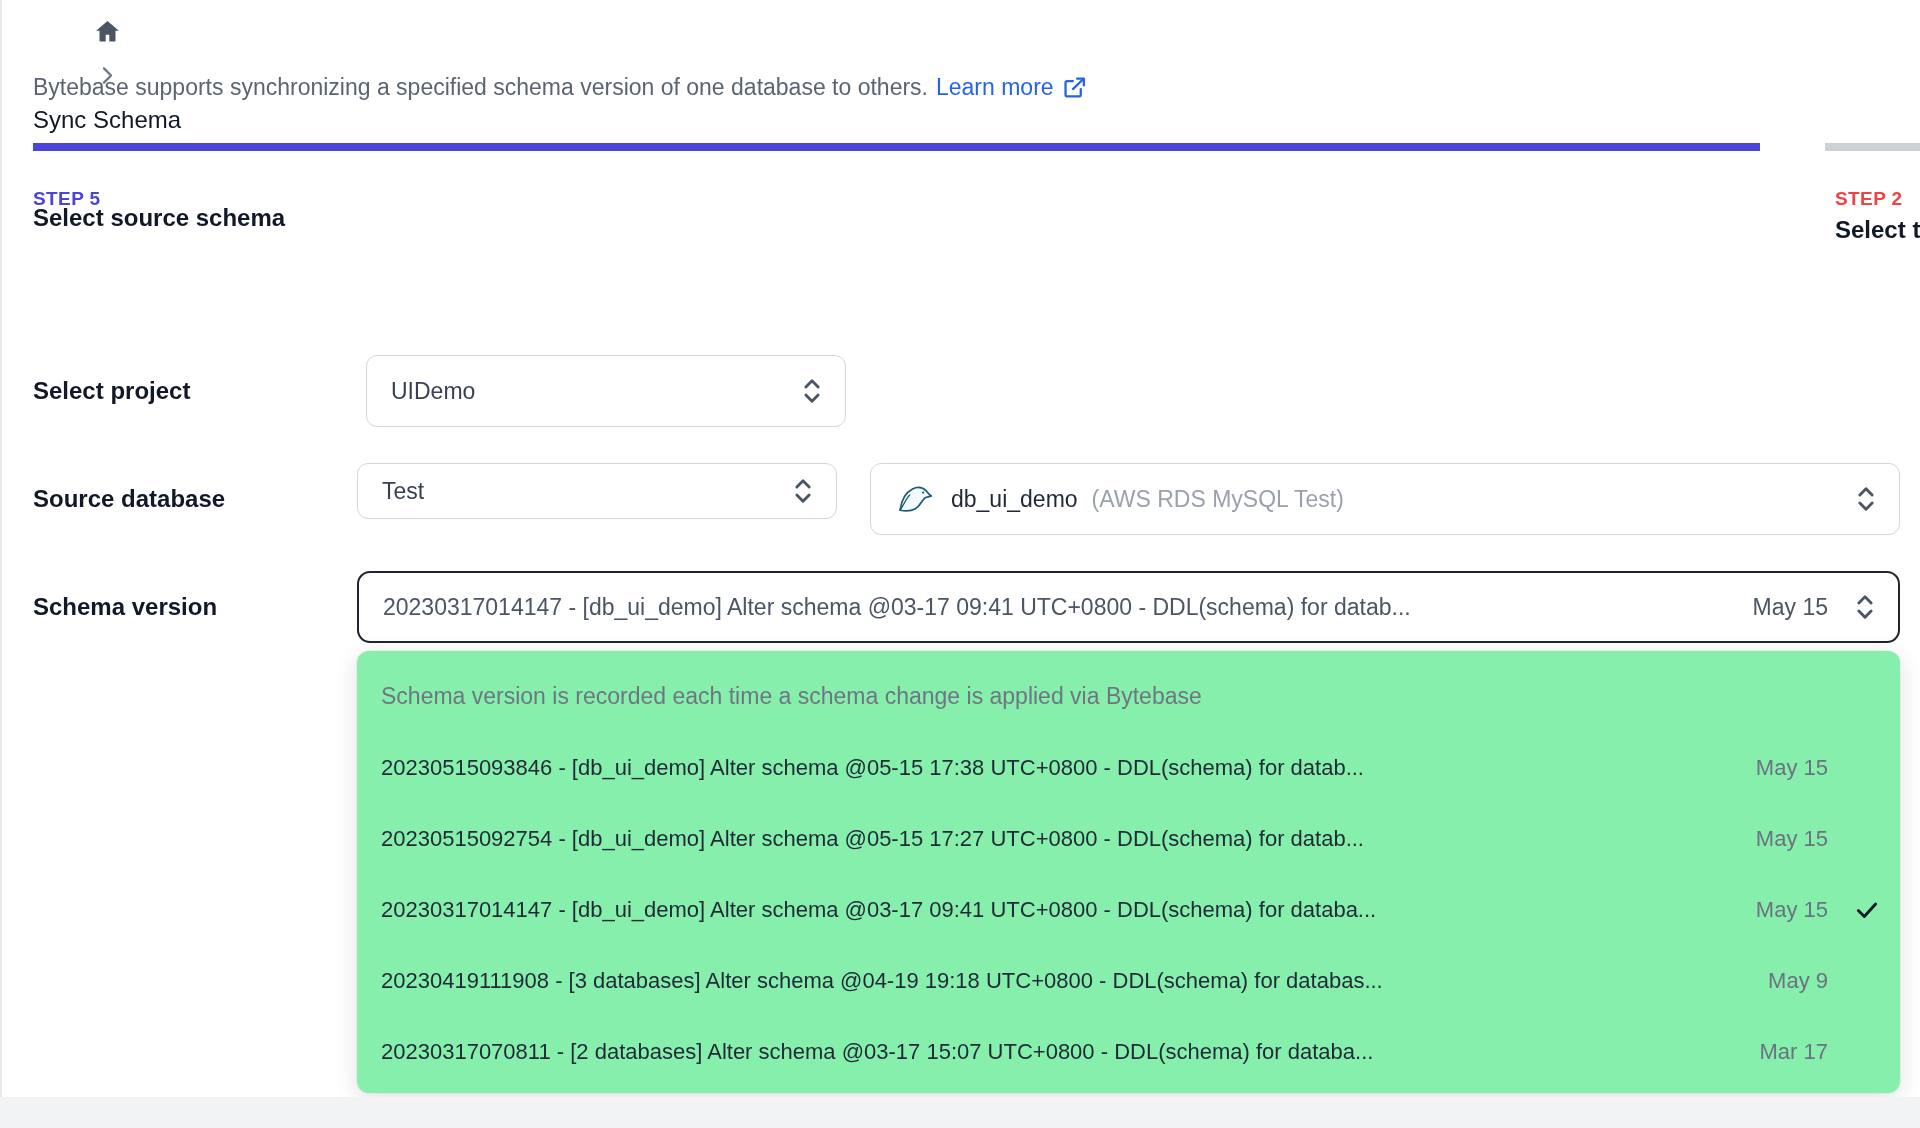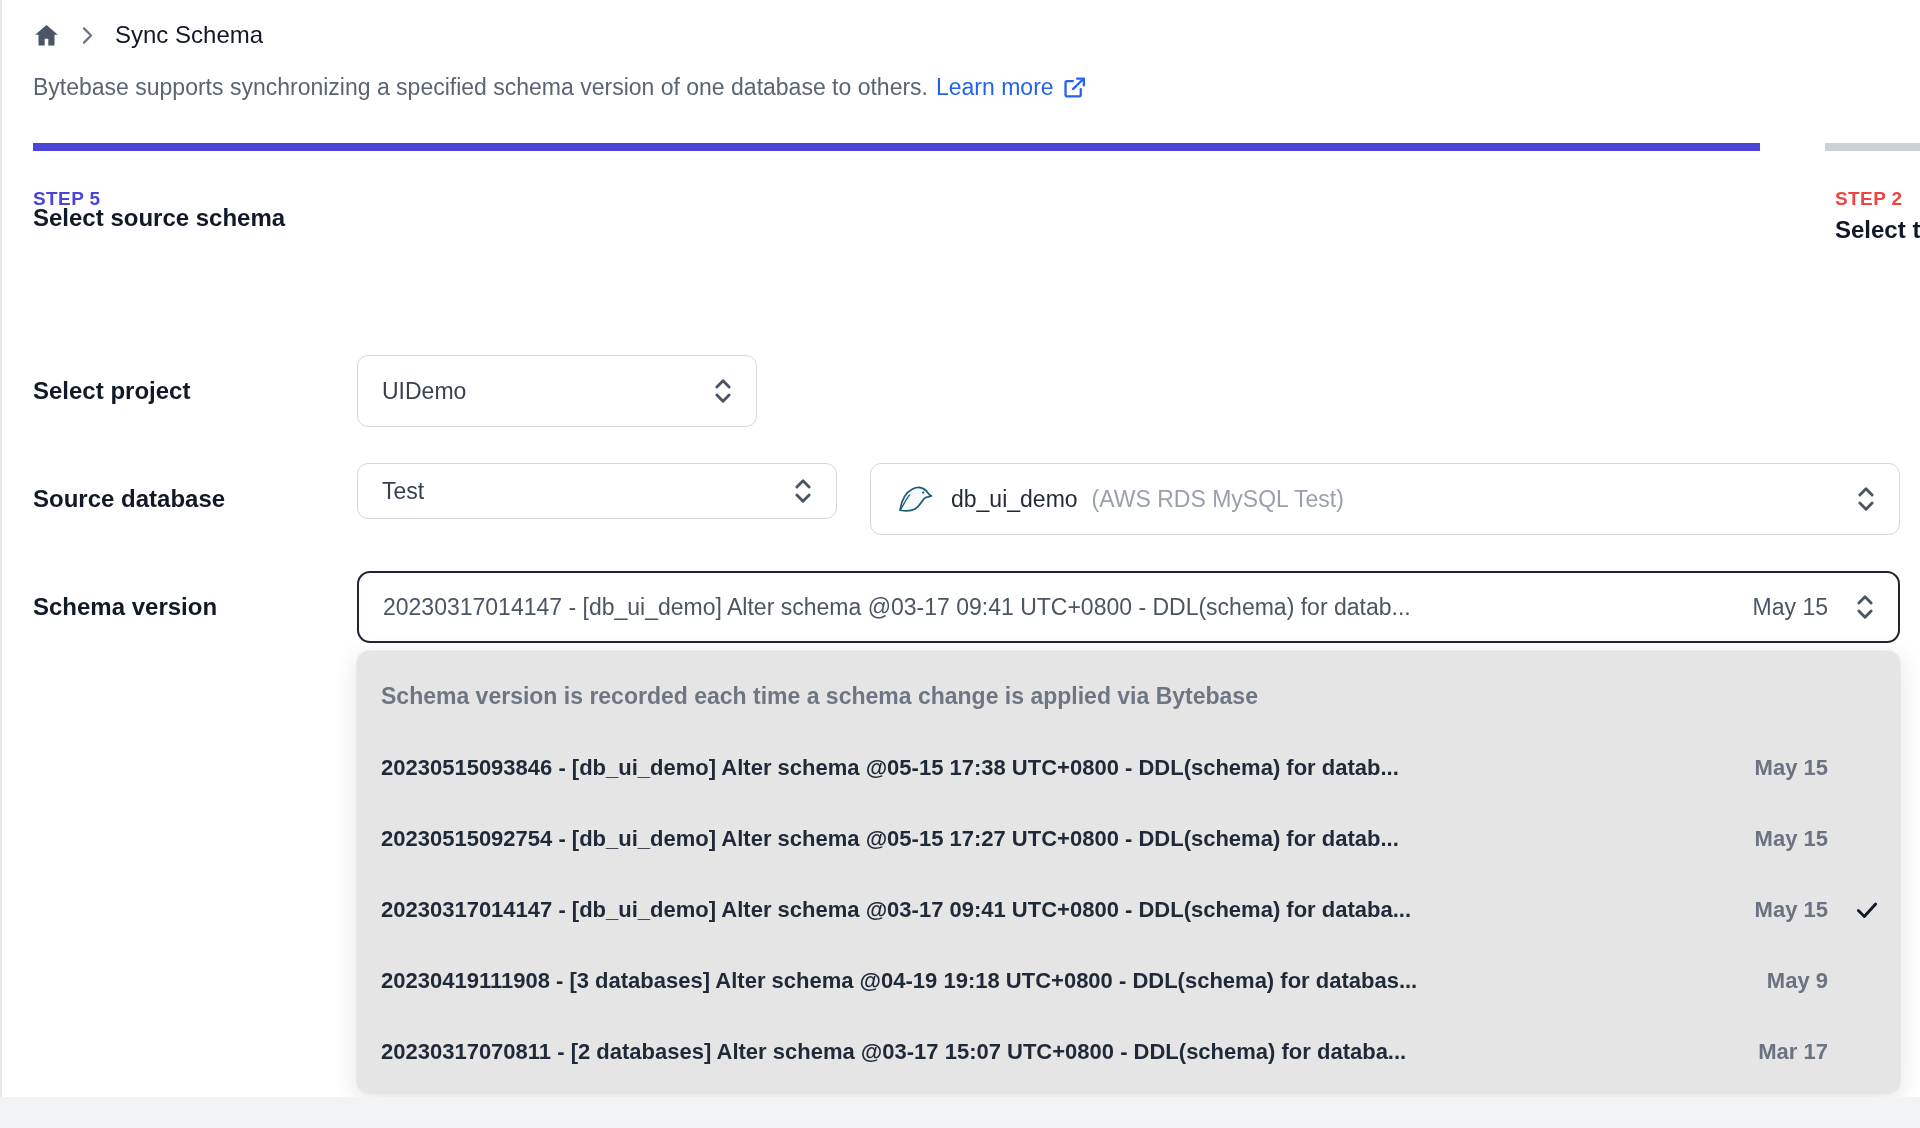--- a/index.html
+++ b/index.html
@@ -2,21 +2,21 @@
 <html><head>
 <meta charset="utf-8">
 <style>
   * { margin:0; padding:0; box-sizing:border-box; }
   html,body { width:1920px; height:1128px; background:#ffffff; overflow:hidden;
     font-family:"Liberation Sans","DejaVu Sans",sans-serif; }
   .page { position:relative; width:1920px; height:1128px; background:#ffffff; }
   .left-edge { position:absolute; left:0; top:0; width:2px; height:1128px; background:#e5e7eb; }
 
   
-  .breadcrumb { position:absolute; left:33px; top:18px; display:flex; align-items:center; gap:21px; height:34px; }
+  .breadcrumb { position:absolute; left:33px; top:18px; display:flex; align-items:center; gap:21px; height:34px;flex-direction:column; }
   .crumb-title { font-size:24px; color:#111827; font-weight:500; }
 
   
   .desc { position:absolute; left:33px; top:74px; font-size:23px; color:#5b6472; display:flex; align-items:center; gap:8px; }
   .desc a { color:#2563eb; text-decoration:none; cursor:pointer; display:inline-flex; align-items:center; gap:8px; }
 
   
   .bar-active { position:absolute; left:33px; top:143px; width:1727px; height:8px; background:#4a45d6; }
   .bar-rest   { position:absolute; left:1825px; top:143px; width:95px; height:8px; background:#cdd1d6; }
 
@@ -28,38 +28,38 @@
   .step2-title { position:absolute; left:1835px; top:216px; font-size:24px; font-weight:700; color:#111827; white-space:nowrap; }
 
   
   .form-label { position:absolute; font-size:24px; font-weight:600; color:#111827; }
   .lbl-project  { left:33px; top:377px; }
   .lbl-source   { left:33px; top:485px; }
   .lbl-version  { left:33px; top:593px; }
 
   .select { position:absolute; background:#fff; border:1.5px solid #d4d7dc; border-radius:11px;
     display:flex; align-items:center; padding:0 22px 0 24px; cursor:pointer; }
-  .sel-project { left:357px; top:355px; width:400px; height:72px; }
+  .sel-project { left:366px; top:355px; width:480px; height:72px; }
   .sel-env     { left:357px; top:463px; width:480px; height:56px; }
   .sel-db      { left:870px; top:463px; width:1030px; height:72px; }
   .sel-version { left:357px; top:571px; width:1543px; height:72px;
     border:2.5px solid #1f2430; border-radius:13px; }
 
   .sel-text { font-size:23px; color:#374151; flex:1; white-space:nowrap; overflow:hidden; }
   .sel-db .db-name { font-size:23px; color:#1f2937; font-weight:500; margin-right:14px; white-space:nowrap; }
   .sel-db .db-detail { font-size:23px; color:#9aa1ac; flex:1; white-space:nowrap; overflow:hidden; }
   .sel-version .sel-text { color:#4b5563; }
   .sel-date { font-size:23px; color:#4b5563; margin:0 26px 0 16px; white-space:nowrap; }
   .updown { flex:none; display:flex; align-items:center; }
   .mysql-ic { flex:none; margin-right:16px; display:flex; align-items:center; }
 
   
-  .dropdown { position:absolute; left:357px; top:651px; width:1543px; height:442px; background:#e5e5e5;
+  .dropdown { position:absolute; left:357px; top:651px; width:1543px; height:442px; background:#86efac;
     border-radius:12px; box-shadow:0 6px 24px rgba(15,23,42,.13), 0 0 0 1px rgba(15,23,42,.04);
-    padding:10px 0 6px 0; display:flex; flex-direction:column;font-weight:bold; }
+    padding:10px 0 6px 0; display:flex; flex-direction:column; }
   .dd-hint { height:71px; display:flex; align-items:center; padding:0 24px;
     font-size:23px; color:#6f7683; }
   .dd-option { height:71px; display:flex; align-items:center; padding:0 20px 0 24px; cursor:pointer; }
   .dd-text { font-size:22px; color:#1f2937; white-space:nowrap; overflow:hidden; flex:1; }
   .dd-date { font-size:22px; color:#6b7280; margin-left:18px; white-space:nowrap; }
   .dd-check { width:52px; display:flex; justify-content:flex-end; align-items:center; }
 
   .bottom-band { position:absolute; left:0; top:1097px; width:1920px; height:31px; background:#f2f3f5; }
 
   svg { display:block; }

